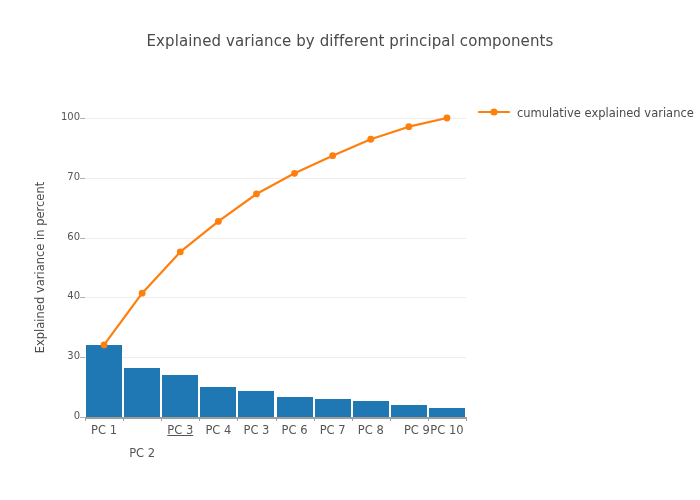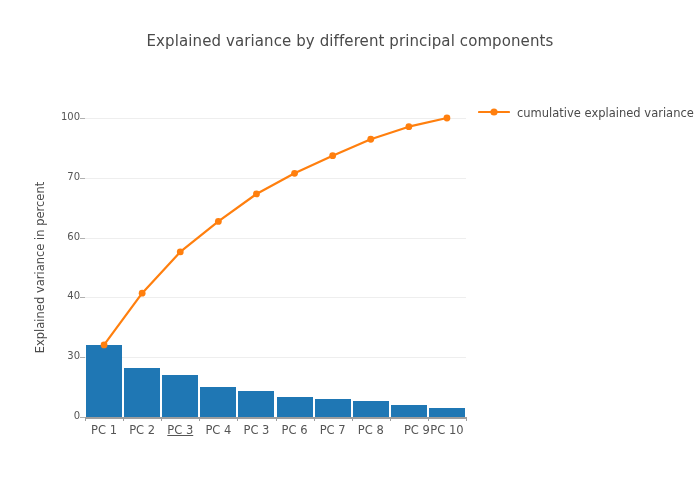--- a/index.html
+++ b/index.html
@@ -173,21 +173,21 @@
           <circle cx="361.95" cy="0.00" r="3.4" fill="#ff7f0e"></circle>
         </g>
     </svg>
   </div>
 
   <div id="xaxis-line"></div>
   <div id="xticks">
       <div class="xtick-mark" style="left: 85px;"></div>
       <div class="xtick-label" style="left: 74.05px; width: 60px;">PC 1</div>
       <div class="xtick-mark" style="left: 123.1px;"></div>
-      <div class="xtick-label" style="left: 112.15px; width: 60px;">PC 2</div>
+      <div class="xtick-label" style="left: 112.15px; width: 60px; margin-top: 23px;">PC 2</div>
       <div class="xtick-mark" style="left: 161.2px;"></div>
       <div class="xtick-label" style="left: 150.25px; width: 60px; text-decoration: underline;">PC 3</div>
       <div class="xtick-mark" style="left: 199.3px;"></div>
       <div class="xtick-label" style="left: 188.35px; width: 60px;">PC 4</div>
       <div class="xtick-mark" style="left: 237.4px;"></div>
       <div class="xtick-label" style="left: 226.45px; width: 60px;">PC 3</div>
       <div class="xtick-mark" style="left: 275.5px;"></div>
       <div class="xtick-label" style="left: 264.55px; width: 60px;">PC 6</div>
       <div class="xtick-mark" style="left: 313.6px;"></div>
       <div class="xtick-label" style="left: 302.65px; width: 60px;">PC 7</div>

